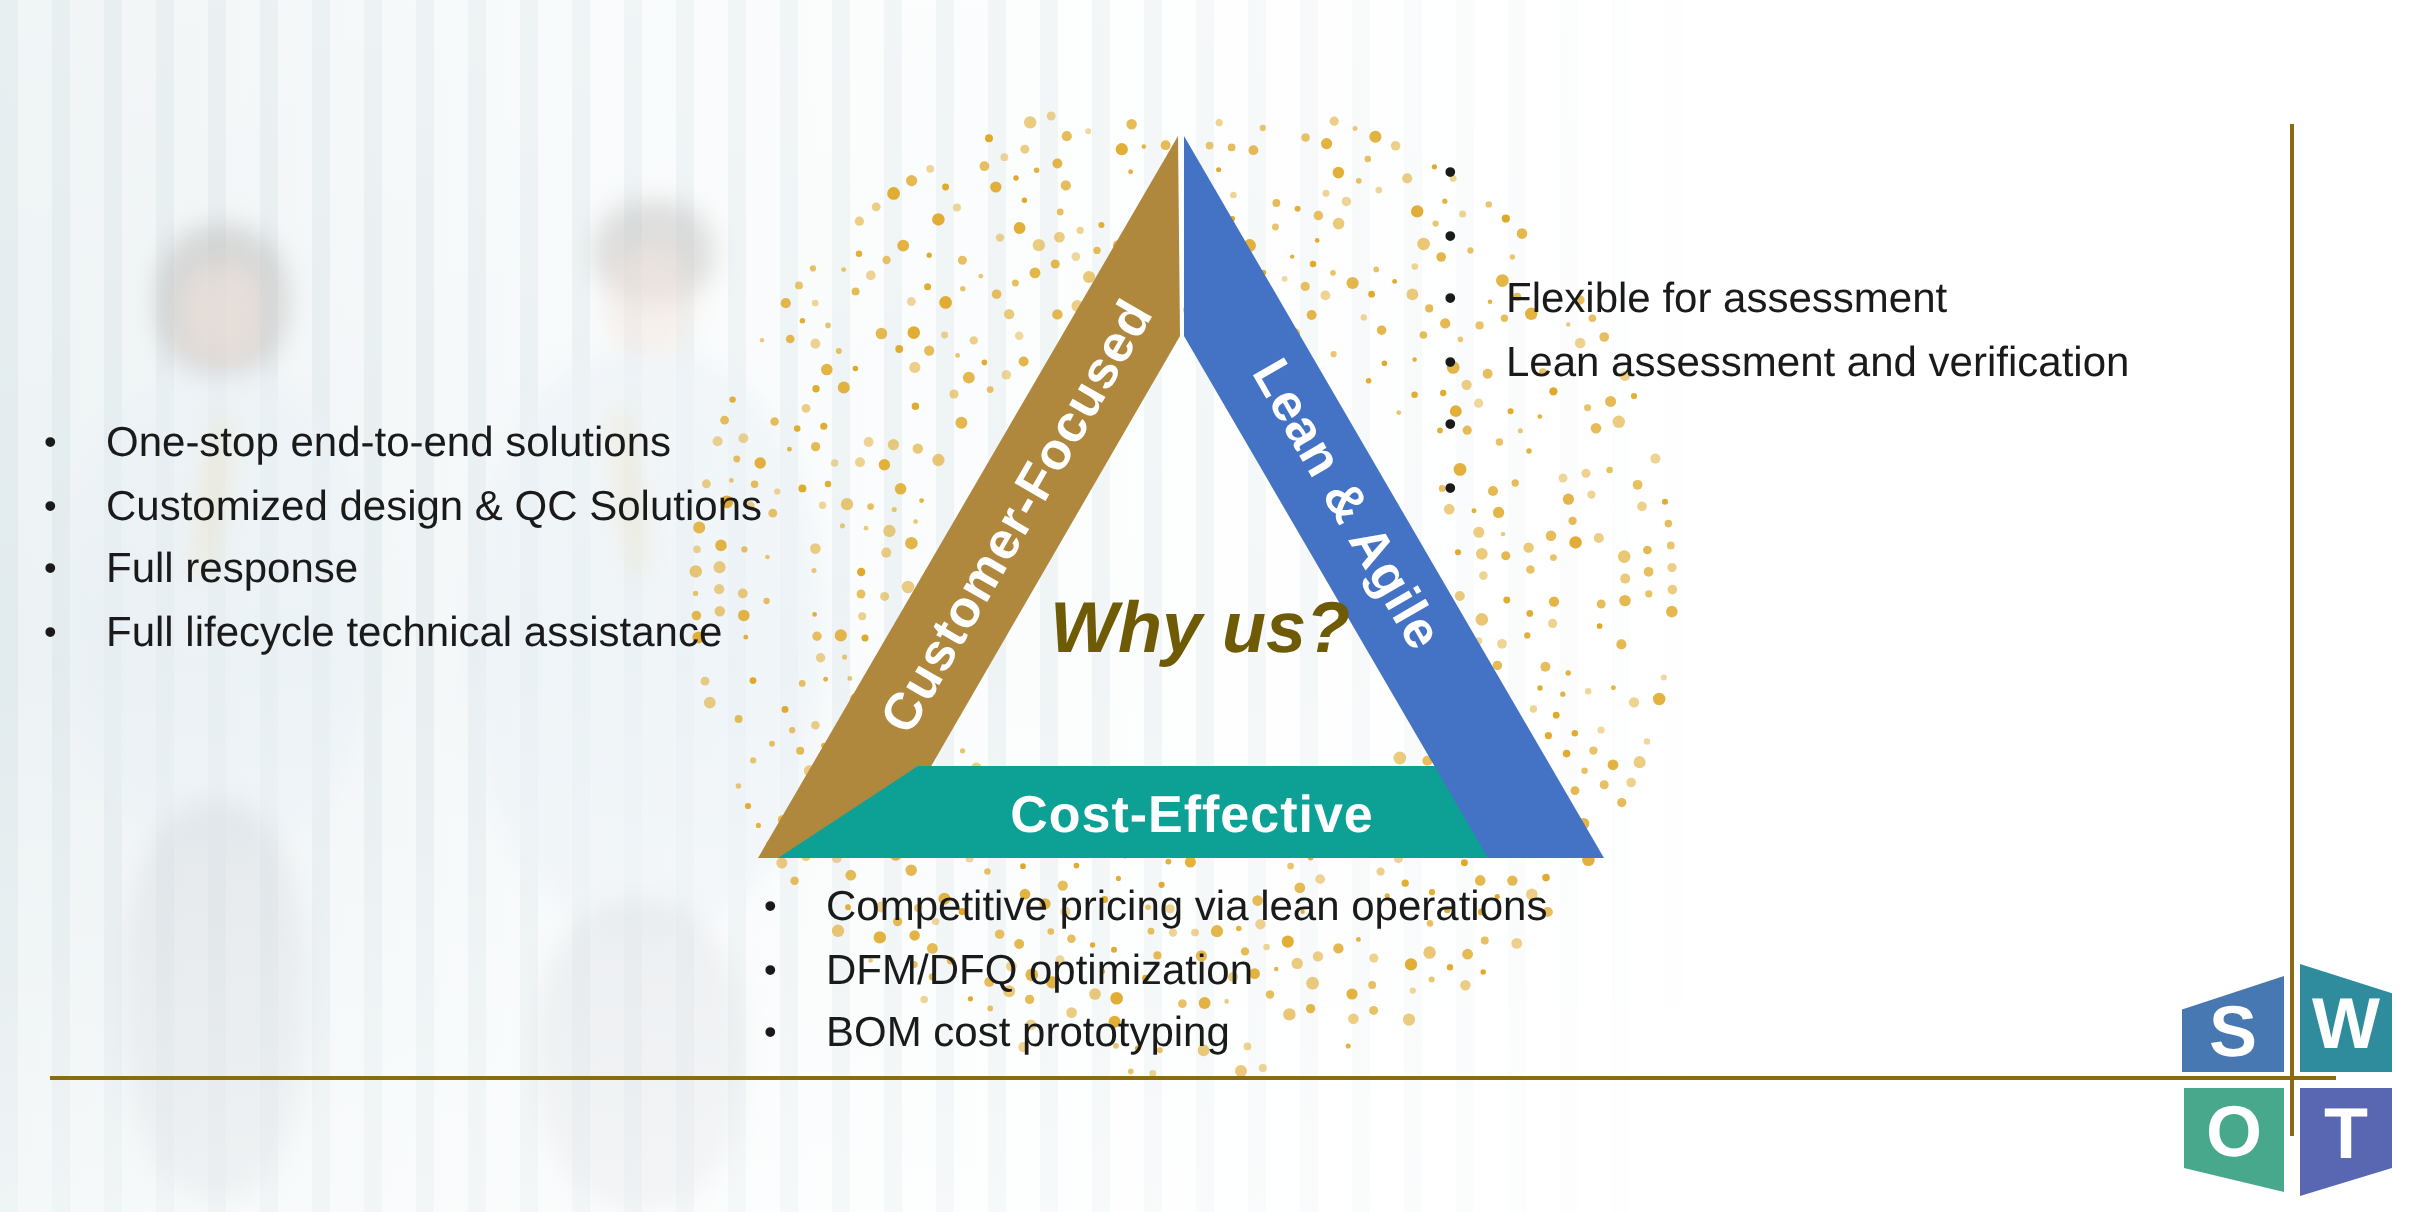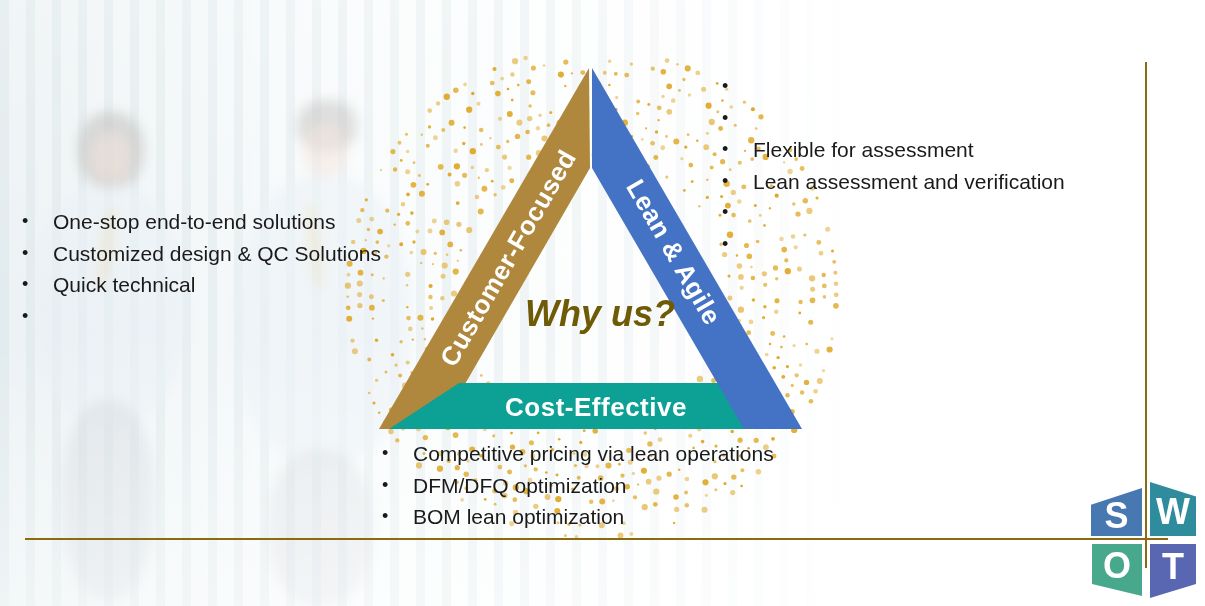--- a/index.html
+++ b/index.html
@@ -672,24 +672,25 @@
     <li>
         <span class="blt">•</span>
         <span>One-stop end-to-end solutions</span>
       </li>
     <li>
         <span class="blt">•</span>
         <span>Customized design &amp; QC Solutions</span>
       </li>
     <li>
         <span class="blt">•</span>
-        <span>Quick technical</span>
-      </li>
-    <li>
-        <span class="blt">•</span>
+        <span>Full response</span>
+      </li>
+    <li>
+        <span class="blt">•</span>
+        <span>Full lifecycle technical assistance</span>
       </li>
   </ul>
 
   <ul class="blist list-right">
     <li>
         <span class="blt">•</span>
       </li>
     <li>
         <span class="blt">•</span>
       </li>
@@ -713,21 +714,21 @@
     <li>
         <span class="blt">•</span>
         <span>Competitive pricing via lean operations</span>
       </li>
     <li>
         <span class="blt">•</span>
         <span>DFM/DFQ optimization</span>
       </li>
     <li>
         <span class="blt">•</span>
-        <span>BOM lean optimization</span>
+        <span>BOM cost prototyping</span>
       </li>
   </ul>
 
   <svg class="tri-svg" viewBox="0 0 1205 606">
     <polygon points="589,68 379,429 439,429 590,168" fill="#af883d"></polygon>
     <polygon points="459,383 760,383 789,429 389,429" fill="#0da095"></polygon>
     <polygon points="592,68 802,429 744,429 592,168" fill="#4472c4"></polygon>
     <text class="tri-label" transform="translate(508,258) rotate(-60)" dy="9">Customer-Focused</text>
     <text class="tri-label" transform="translate(674,252) rotate(60)" dy="9">Lean &amp; Agile</text>
     <text class="tri-label" x="596" y="416">Cost-Effective</text>

